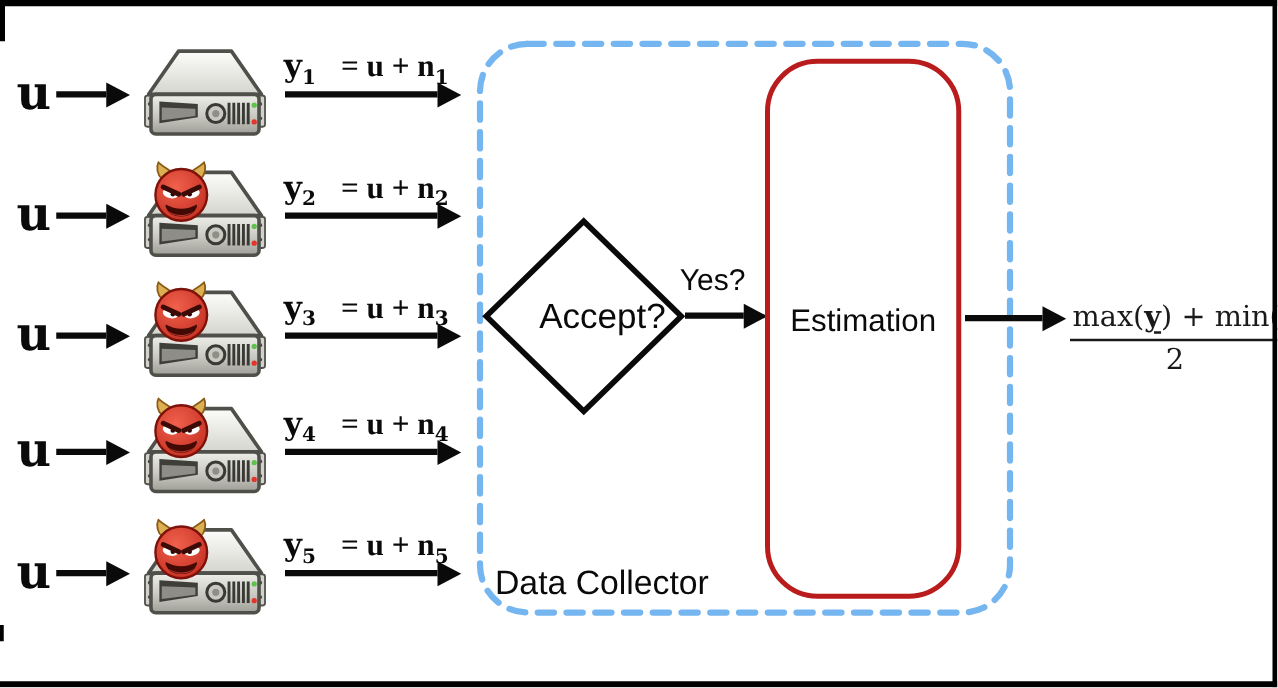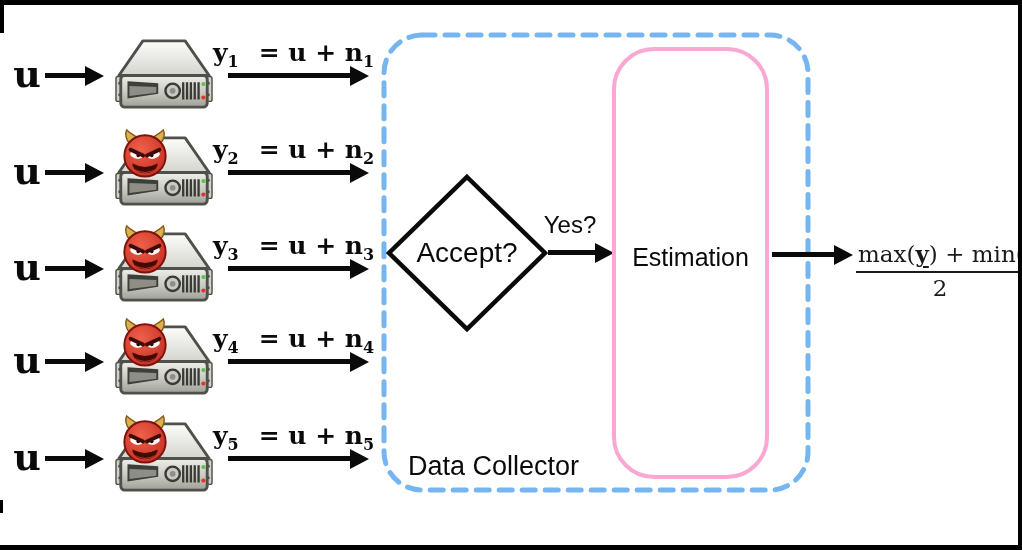--- a/index.html
+++ b/index.html
@@ -30,43 +30,43 @@
   .input-arrow{left:45px;width:40px;}
   .output-arrow{left:228px;width:122px;}
   .server-svg{position:absolute;left:114px;width:100px;height:73px;}
   .devil-svg{position:absolute;left:120px;width:50px;height:52px;z-index:5;}
   .equation{
     position:absolute;left:213px;width:160px;text-align:center;
     font-family:"DejaVu Serif",serif;font-weight:bold;font-size:25px;line-height:1.1;
     white-space:nowrap;
   }
   .equation sub{font-size:16px;line-height:0;}
-  .eq-rhs{margin-left:20px;}
+  .eq-rhs{margin-left:20px;font-family:Liberation Serif, serif;}
 
   
   .overlay{position:absolute;left:0;top:0;width:1022px;height:550px;pointer-events:none;}
   .decision-label{
-    position:absolute;left:397px;top:237px;width:140px;text-align:center;
+    position:absolute;left:412px;top:237px;width:140px;text-align:center;
     font-size:28px;line-height:32px;
   }
   .yes-label{
     position:absolute;left:538px;top:209px;width:64px;text-align:center;
     font-size:24px;line-height:32px;
   }
   .yes-arrow{left:548px;top:250px;width:47px;}
   .estimation-box{
     position:absolute;left:612px;top:47px;width:157px;height:432px;
-    background:#fff;border:4px solid #f9a8d4;border-radius:42px;box-sizing:border-box;
+    background:#fff;border:4px solid #b91c1c;border-radius:42px;box-sizing:border-box;
   }
   .estimation-label{
     position:absolute;left:0;top:191px;width:100%;text-align:center;
     font-size:25px;line-height:30px;
   }
   .collector-label{
-    position:absolute;left:396px;top:450px;font-size:27px;line-height:32px;margin-left:12px;
+    position:absolute;left:396px;top:450px;font-size:27px;line-height:32px;
   }
 
   
   .final-arrow{left:772px;top:252px;width:62px;}
   .formula{
     position:absolute;left:856px;top:241px;width:168px;z-index:50;
     font-family:"DejaVu Serif",serif;font-size:23px;line-height:1.15;color:#1a1a1a;
   }
   .formula .num{
     white-space:nowrap;border-bottom:2.5px solid #1a1a1a;padding:0 2px 4px 2px;

